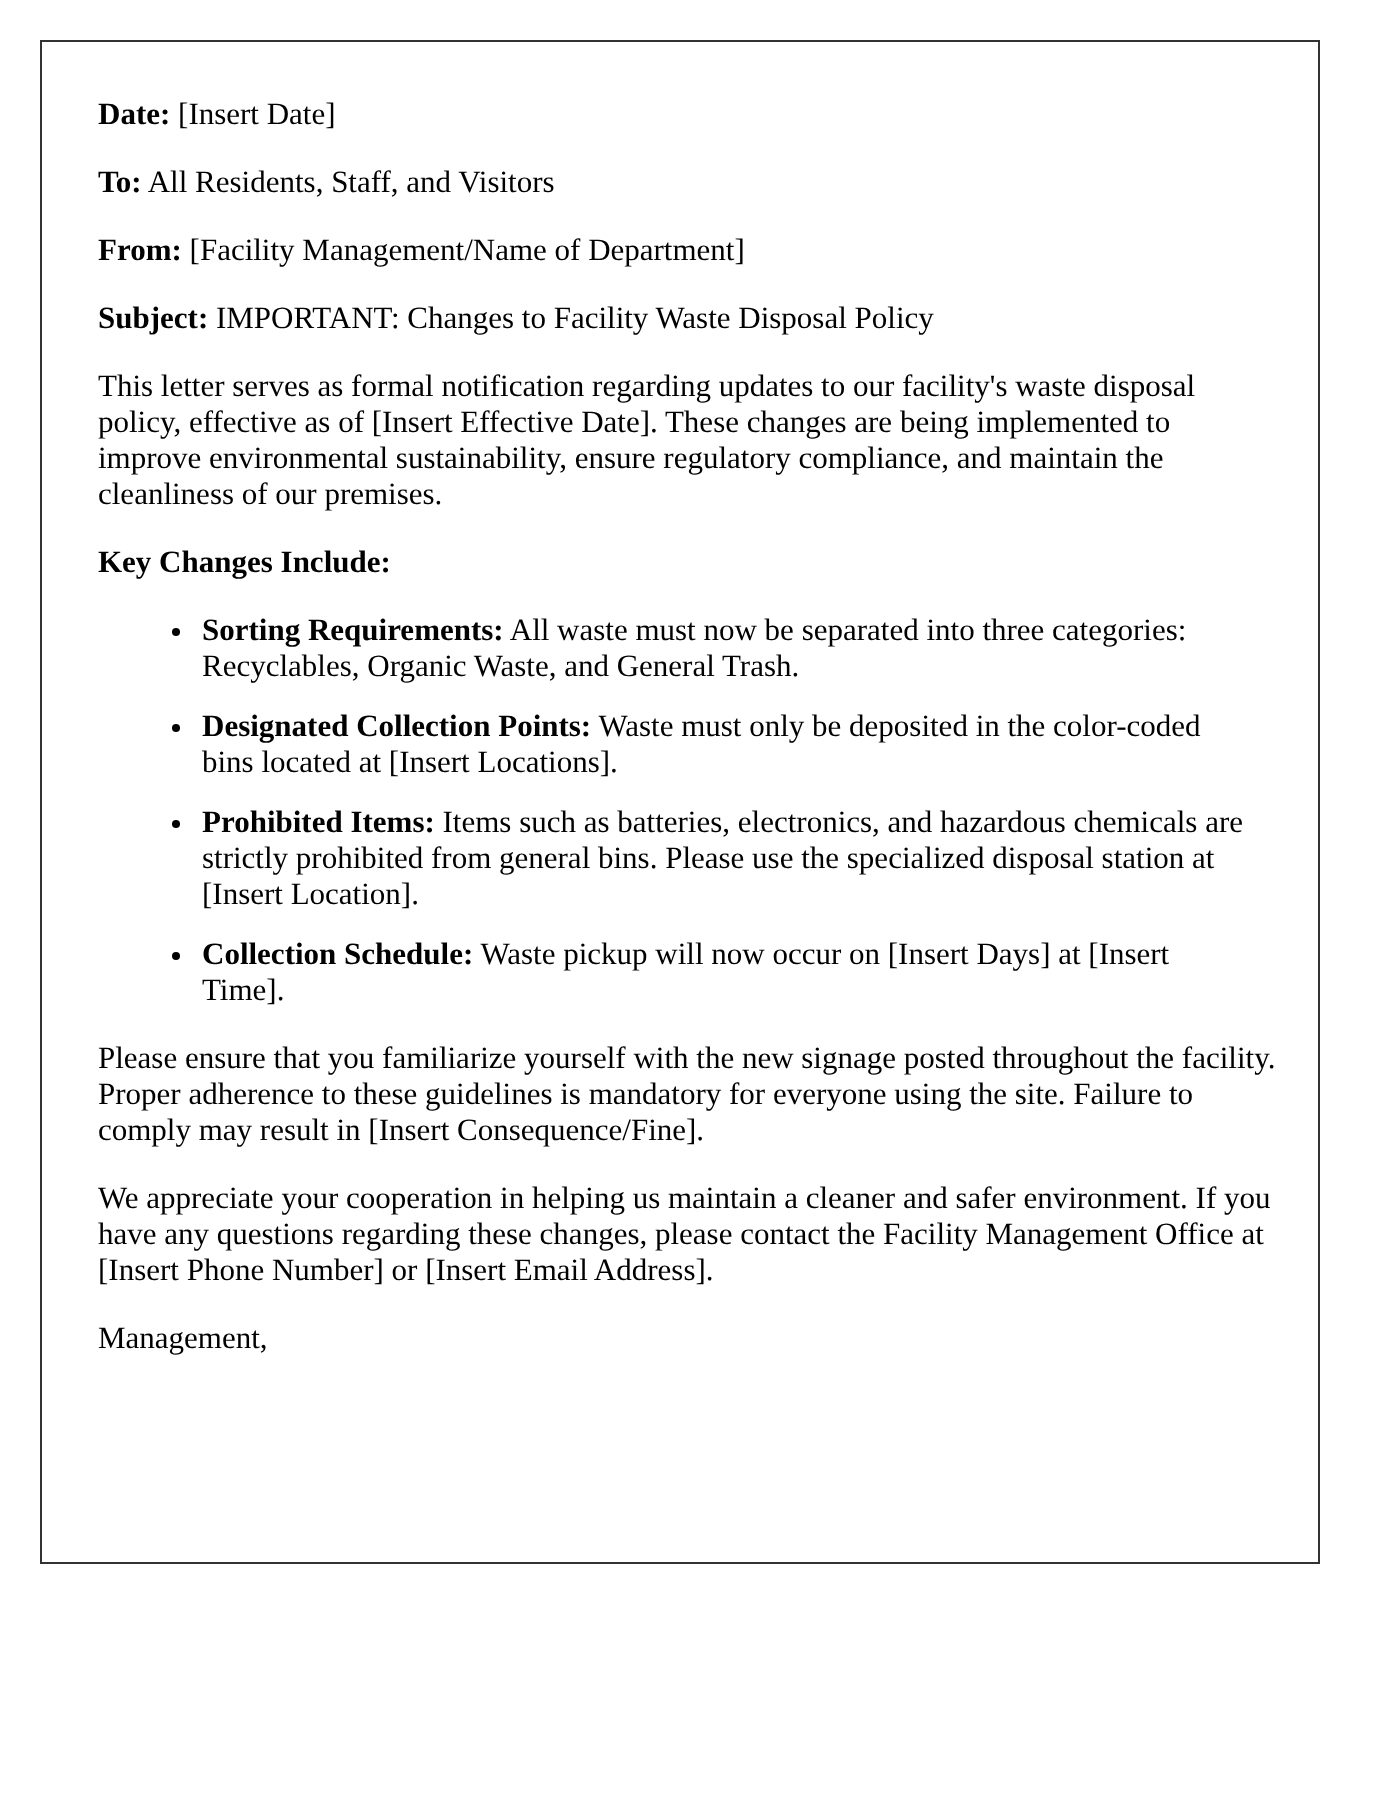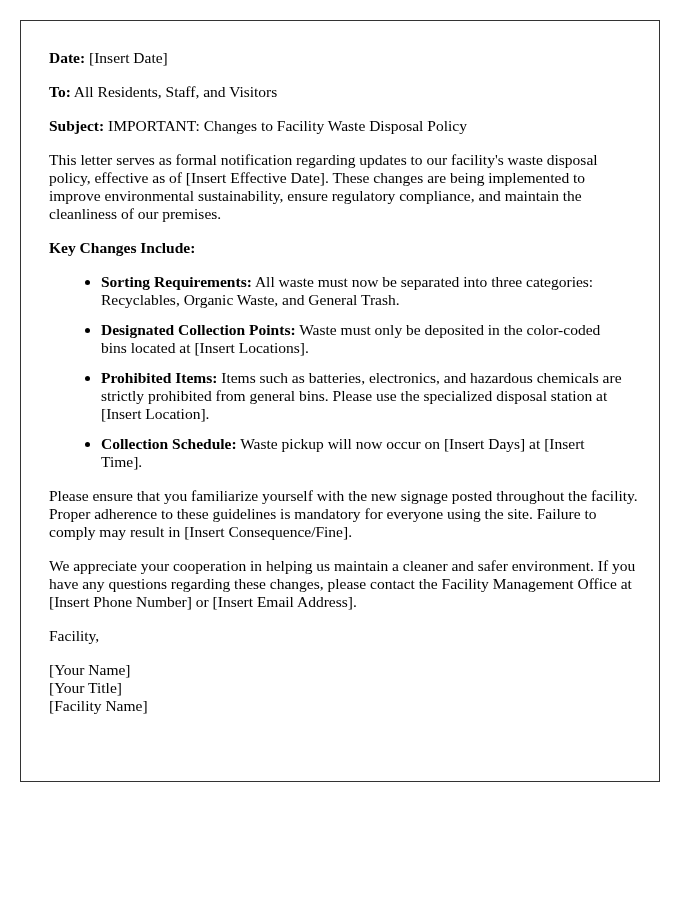--- a/index.html
+++ b/index.html
@@ -55,20 +55,24 @@
   <p>
     <span class="label">Date:</span>
     <span>[Insert Date]</span>
   </p>
 
   <p>
     <span class="label">To:</span>
     <span>All Residents, Staff, and Visitors</span>
   </p>
 
+  <p>
+    <span class="label">From:</span>
+    <span>[Facility Management/Name of Department]</span>
+  </p>
 
   <p>
     <span class="label">Subject:</span>
     <span>IMPORTANT: Changes to Facility Waste Disposal Policy</span>
   </p>
 
 
   <p>This letter serves as formal notification regarding updates to our facility's waste disposal policy, effective as of [Insert Effective Date]. These changes are being implemented to improve environmental sustainability, ensure regulatory compliance, and maintain the cleanliness of our premises.</p>
 
   <p class="key-heading">Key Changes Include:</p>
@@ -89,21 +93,16 @@
     <li>
       <span class="label">Collection Schedule:</span>
       <span>Waste pickup will now occur on [Insert Days] at [Insert Time].</span>
     </li>
   </ul>
 
   <p>Please ensure that you familiarize yourself with the new signage posted throughout the facility. Proper adherence to these guidelines is mandatory for everyone using the site. Failure to comply may result in [Insert Consequence/Fine].</p>
 
   <p>We appreciate your cooperation in helping us maintain a cleaner and safer environment. If you have any questions regarding these changes, please contact the Facility Management Office at [Insert Phone Number] or [Insert Email Address].</p>
 
-  <p>Facility,</p>
+  <p>Management,</p>
 
-  <div class="sig-block">
-    <div>[Your Name]</div>
-    <div>[Your Title]</div>
-    <div>[Facility Name]</div>
-  </div>
 
 </div>
 
 </body></html>

